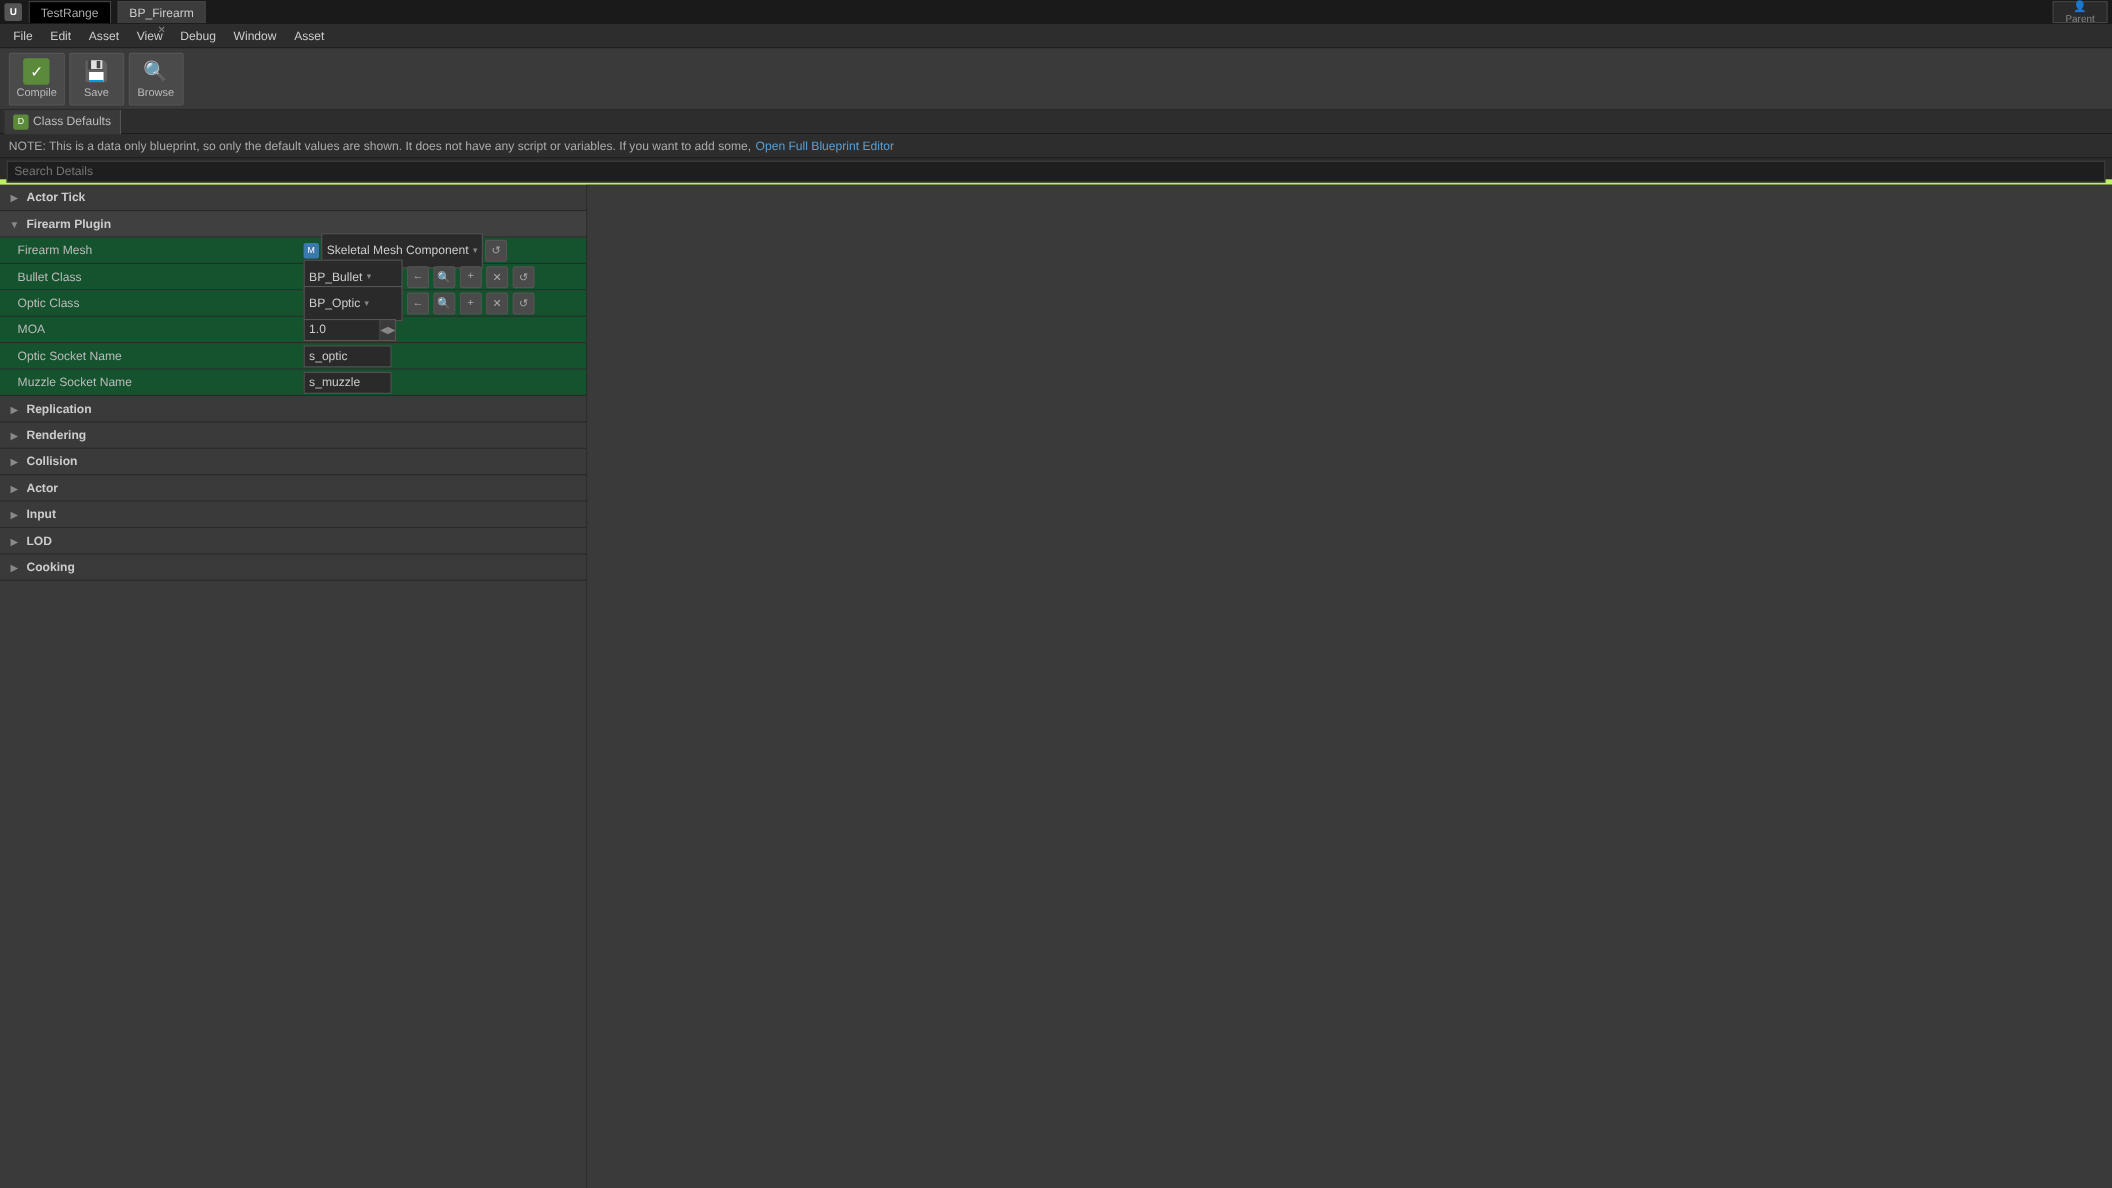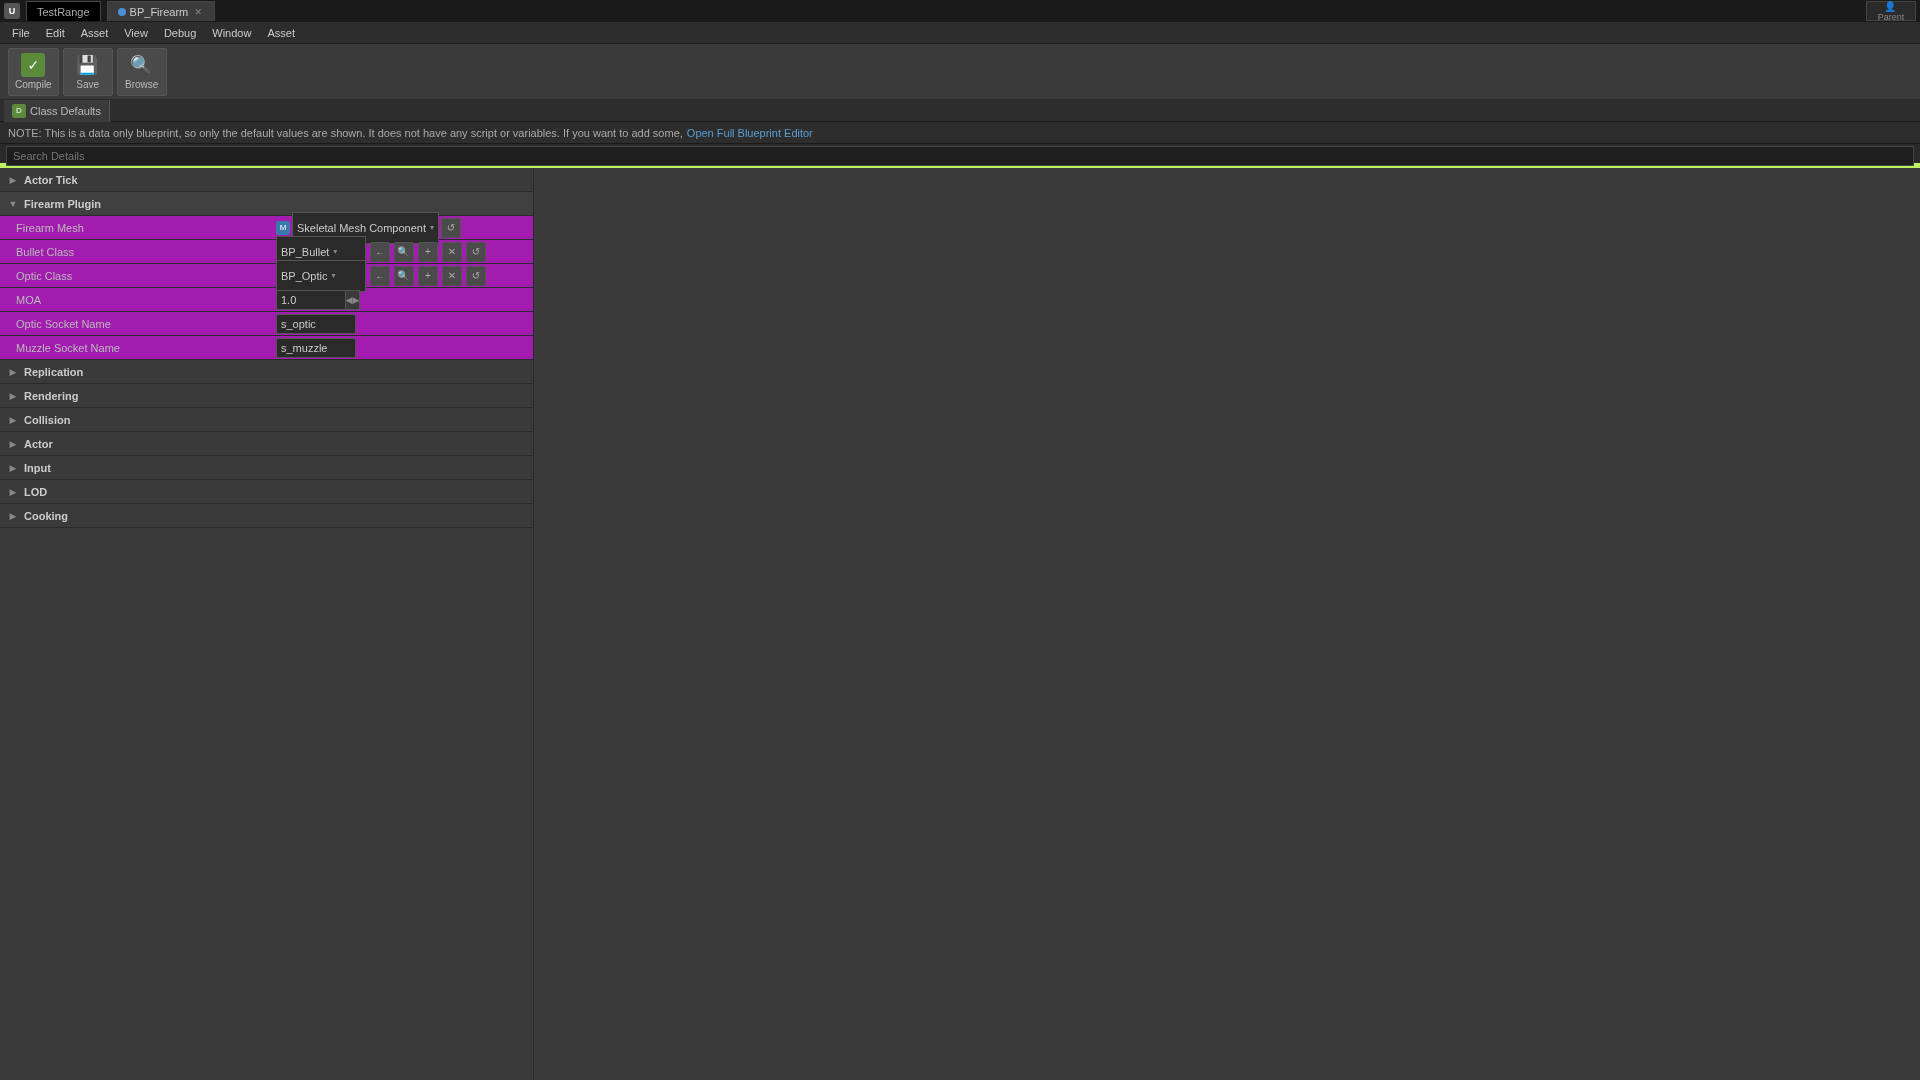--- a/index.html
+++ b/index.html
@@ -34,20 +34,21 @@
       padding: 0 10px;
       background: #000000;
       border: 1px solid #444;
       border-bottom: none;
       display: flex; align-items: center; gap: 4px;
       font-size: 11px; color: #aaa;
     }
     .title-bar-tab.active {
       background: #3c3c3c;
       color: #ccc;
+      flex-direction: column;
     }
     .tab-close {
       width: 12px; height: 12px;
       border-radius: 2px;
       display: flex; align-items: center; justify-content: center;
       font-size: 9px; color: #888; cursor: pointer;
     }
     .tab-dot {
       width: 8px; height: 8px;
       border-radius: 50%;
@@ -204,21 +205,21 @@
     }
     .section-label {
       font-size: 11px; color: #cccccc; font-weight: 600;
     }
 
     .property-row {
       height: 24px;
       display: flex; align-items: center;
       padding: 0 0 0 16px;
       border-bottom: 1px solid #2a2a2a;
-      background: #a21caf;
+      background: #14532d;
     }
     .prop-label {
       font-size: 11px; color: #bbbbbb;
       width: 260px; flex-shrink: 0;
     }
     .prop-value {
       flex: 1;
       display: flex; align-items: center; gap: 4px;
     }
 

